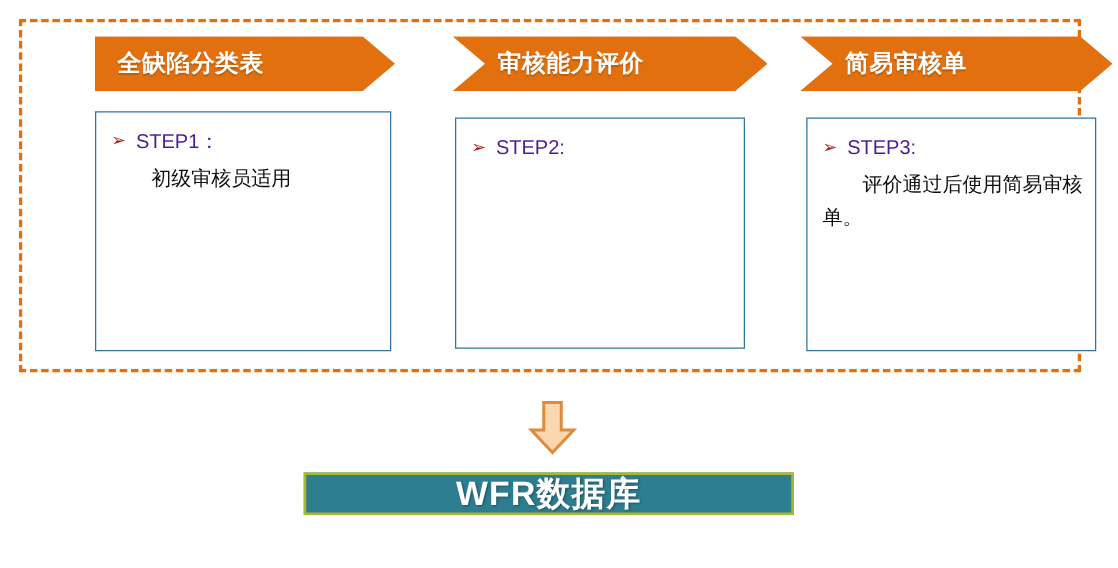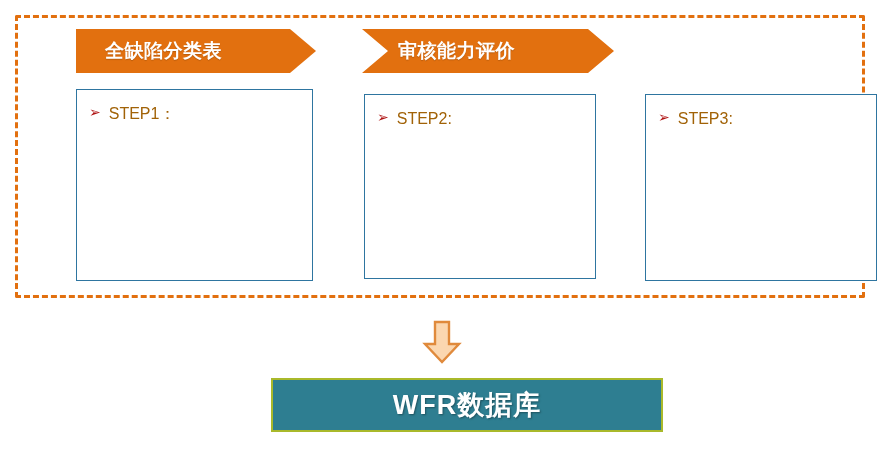--- a/index.html
+++ b/index.html
@@ -36,21 +36,21 @@
     height: 44px;
     background: #E2700F;
     display: flex;
     align-items: center;
     box-sizing: border-box;
   }
   .chevron-1 {
     left: 76px;
     top: 29px;
     width: 240px;
-    padding-left: 29px;
+    padding-left: 18px;
     clip-path: polygon(0 0, calc(100% - 26px) 0, 100% 50%, calc(100% - 26px) 100%, 0 100%);
     text-align: right;
   }
   .chevron-2 {
     left: 362px;
     top: 29px;
     width: 252px;
     padding-left: 36px;
     clip-path: polygon(0 0, calc(100% - 26px) 0, 100% 50%, calc(100% - 26px) 100%, 0 100%, 26px 50%);
     font-family: Liberation Serif, serif;
@@ -93,21 +93,21 @@
     white-space: nowrap;
   }
   .bullet-arrow {
     color: #B01515;
     font-size: 14px;
     line-height: 1.25;
     flex: 0 0 auto;
   }
   .step-title {
     font-size: 16px;
-    color: #a16207;
+    color: #4c1d95;
   }
   .step-body {
     margin-top: 8px;
     font-size: 16px;
     color: #0d0d0d;
     line-height: 1.62;
     text-indent: 2em;
     word-break: break-all;
   }
 
@@ -119,28 +119,27 @@
     width: 44px;
     height: 44px;
   }
 
   
   .db-box {
     position: absolute;
     left: 243px;
     top: 378px;
     width: 392px;
-    height: 54px;
+    height: 34px;
     background: #2E7E91;
     border: 2px solid #A9B92B;
     box-sizing: border-box;
     display: flex;
     align-items: center;
     justify-content: center;
-    margin-left: 28px;
   }
   .db-label {
     color: #ffffff;
     font-size: 27px;
     font-weight: bold;
     letter-spacing: 1px;
     text-shadow: 1px 1px 2px rgba(0,0,0,0.35);
   }
 </style>
 </head>
@@ -151,40 +150,45 @@
   <div class="dashed-region"></div>
 
   <div class="chevron chevron-1">
     <span class="chevron-label">全缺陷分类表</span>
   </div>
 
   <div class="chevron chevron-2">
     <span class="chevron-label">审核能力评价</span>
   </div>
 
+  <div class="chevron chevron-3">
+    <span class="chevron-label">简易审核单</span>
+  </div>
 
   <div class="card card-1">
     <div class="step-head">
       <span class="bullet-arrow">➢</span>
       <span class="step-title">STEP1：</span>
     </div>
+    <div class="step-body">初级审核员适用</div>
   </div>
 
   <div class="card card-2">
     <div class="step-head">
       <span class="bullet-arrow">➢</span>
       <span class="step-title">STEP2:</span>
     </div>
   </div>
 
   <div class="card card-3">
     <div class="step-head">
       <span class="bullet-arrow">➢</span>
       <span class="step-title">STEP3:</span>
     </div>
+    <div class="step-body">评价通过后使用简易审核单。</div>
   </div>
 
   <svg class="down-arrow" viewBox="0 0 44 44">
     <polygon points="15,2 29,2 29,24 39,24 22,42 5,24 15,24" fill="#FBD7B0" stroke="#E08A3C" stroke-width="2.4" stroke-linejoin="miter"></polygon>
   </svg>
 
   <div class="db-box">
     <span class="db-label">WFR数据库</span>
   </div>
 

